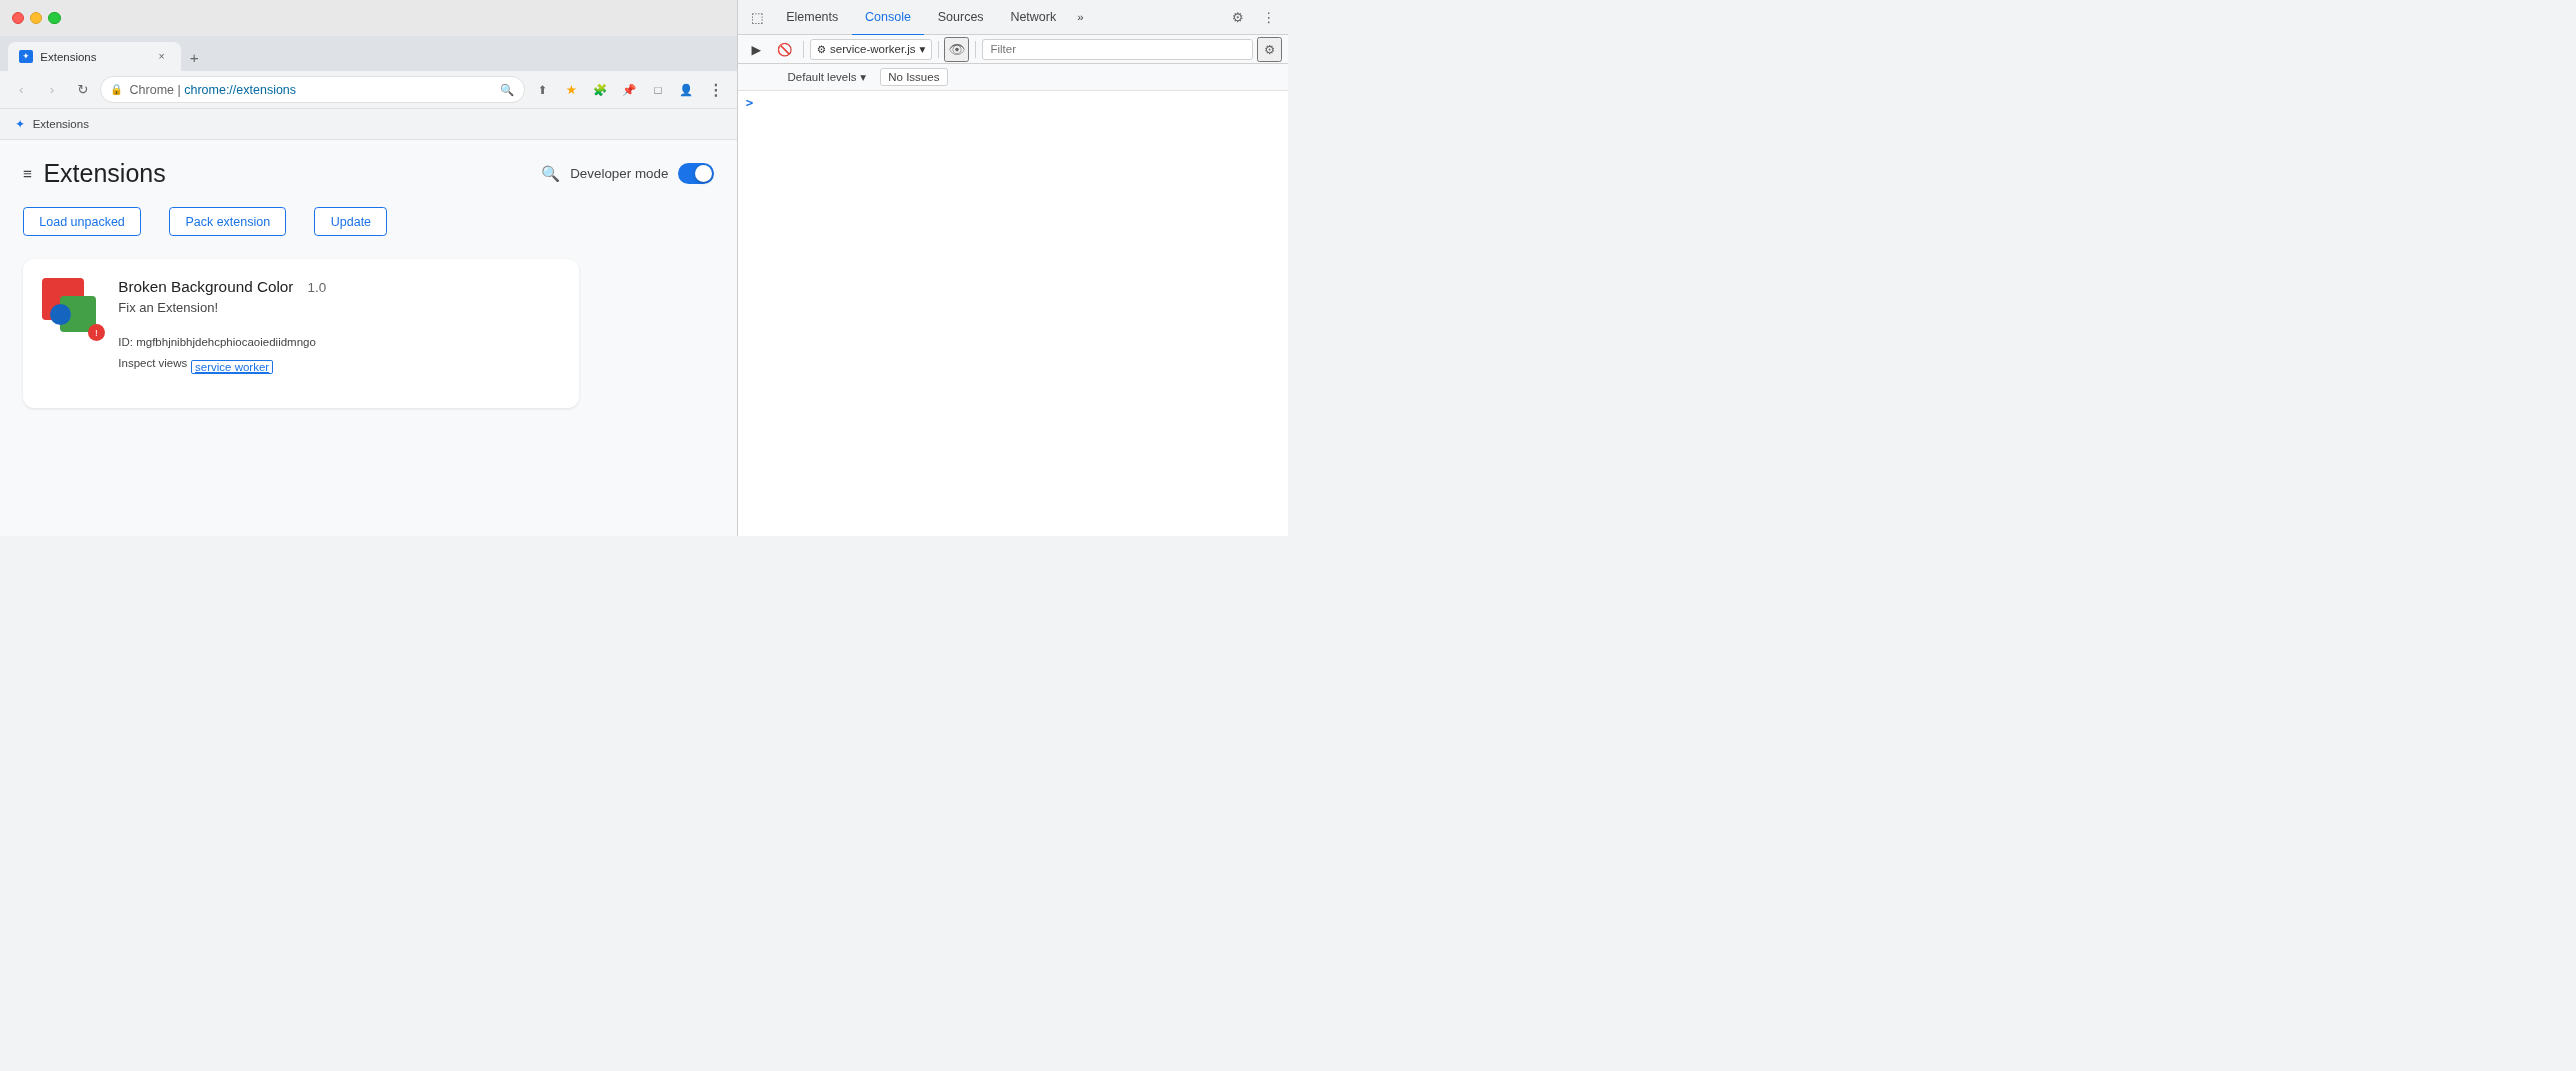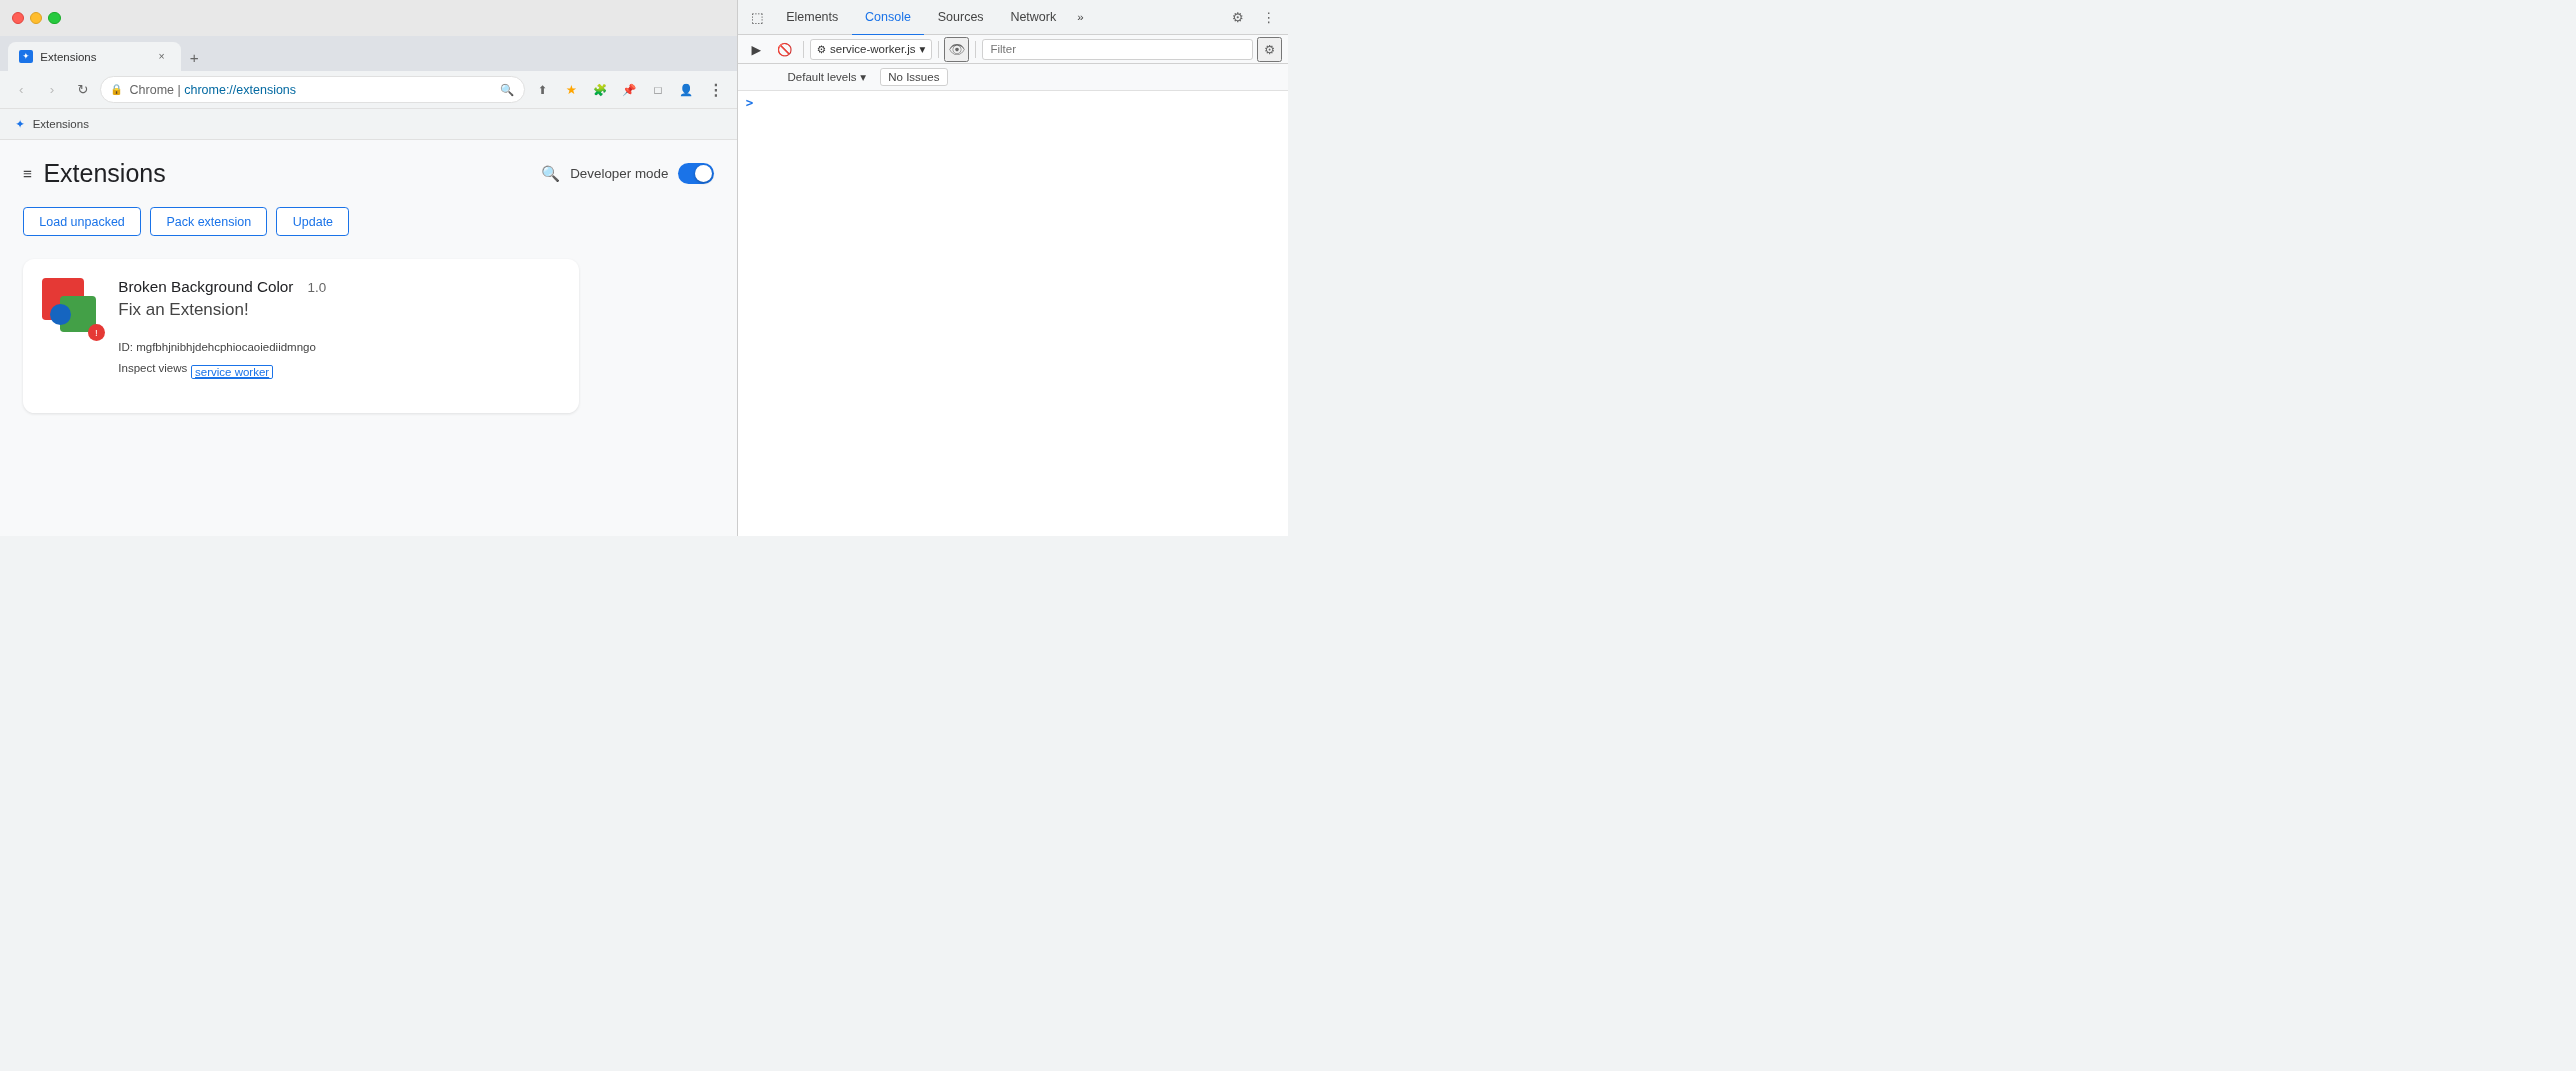--- a/index.html
+++ b/index.html
@@ -229,21 +229,21 @@
       background: white;
       border-radius: 50%;
       top: 1.9px;
       right: 1.9px;
       box-shadow: 0 1px 2.9px rgba(0,0,0,0.3);
     }
 
     
     .action-buttons {
       display: flex;
-      gap: 9px;
+      gap: 28px;
       margin-bottom: 23px;
     }
     .action-btn {
       padding: 6.7px 15.3px;
       border: 1px solid #1a73e8;
       border-radius: 3.8px;
       background: white;
       color: #1a73e8;
       font-size: 12.5px;
       font-weight: 500;
@@ -328,21 +328,21 @@
     .ext-name {
       font-size: 15.3px;
       font-weight: 500;
       color: #202124;
     }
     .ext-version {
       font-size: 13.4px;
       color: #666;
     }
     .ext-desc {
-      font-size: 17px;
+      font-size: 13px;
       color: #444;
       margin-bottom: 11.5px;
     }
     .ext-id {
       font-size: 11.5px;
       color: #444;
       margin-bottom: 3.8px;
     }
     .ext-inspect {
       font-size: 11.5px;

